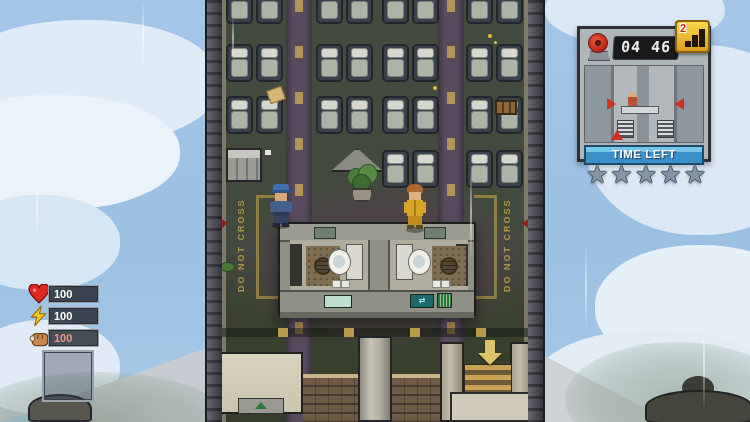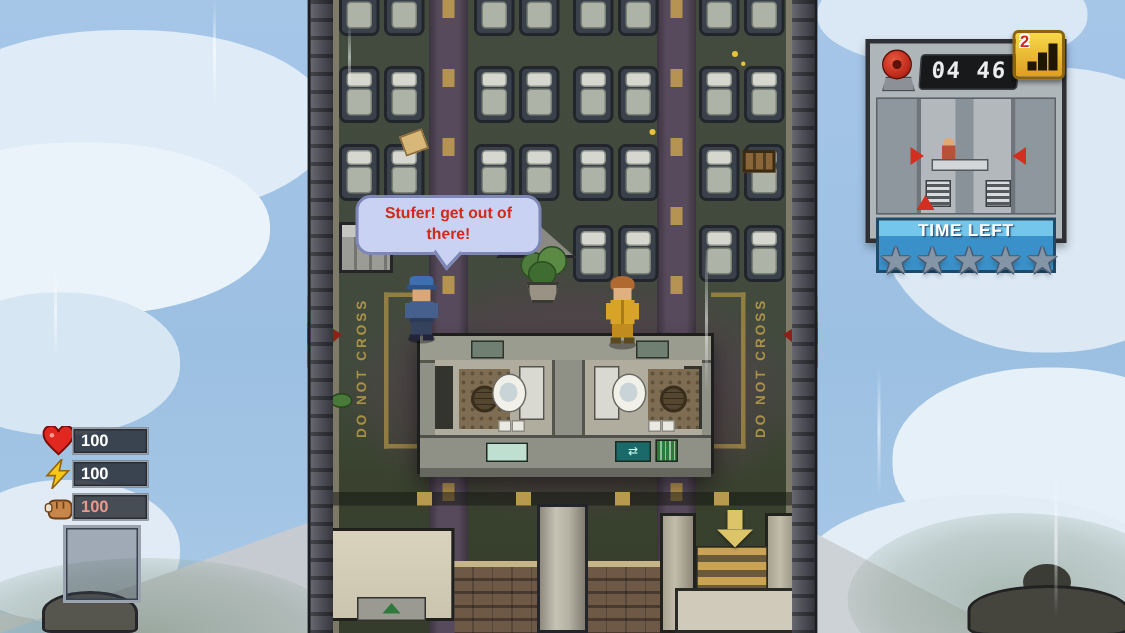--- a/index.html
+++ b/index.html
@@ -150,21 +150,21 @@
   .mm-hall{position:absolute;left:26px;top:0;width:66px;height:76px;background:#b2b8bc;border-left:3px solid #6e767c;border-right:3px solid #6e767c;box-sizing:border-box;}
   .mm-lane{position:absolute;left:52px;top:0;width:12px;height:76px;background:#899298;}
   .mm-bench{position:absolute;left:36px;top:40px;width:36px;height:6px;background:#d2d6d8;border:1px solid #55595c;}
   .mm-grill{position:absolute;width:15px;height:16px;background:repeating-linear-gradient(180deg,#d8dcde 0 2px,#55595c 2px 4px);border:1px solid #3c4044;}
   .mm-fig-head{position:absolute;left:44px;top:26px;width:7px;height:6px;background:#e0a876;border-radius:50%;}
   .mm-fig-body{position:absolute;left:43px;top:31px;width:9px;height:9px;background:#b8503a;}
   .mm-arrow{position:absolute;width:0;height:0;}
   .mm-ar-r{left:22px;top:32px;border-top:6px solid transparent;border-bottom:6px solid transparent;border-left:9px solid #d22f20;}
   .mm-ar-l{left:90px;top:32px;border-top:6px solid transparent;border-bottom:6px solid transparent;border-right:9px solid #d22f20;}
   .mm-ar-u{left:26px;top:64px;border-left:6px solid transparent;border-right:6px solid transparent;border-bottom:10px solid #d22f20;}
-  .tbanner{position:absolute;left:4px;top:116px;width:120px;height:37px;background:linear-gradient(180deg,#74c6ea 0 32%,#3a90c8 32%);
+  .tbanner{position:absolute;left:4px;top:116px;width:120px;height:20px;background:linear-gradient(180deg,#74c6ea 0 32%,#3a90c8 32%);
     border:2px solid #1e4a68;box-sizing:border-box;color:#fff;font-size:11.5px;font-weight:bold;text-align:center;line-height:15px;
     letter-spacing:.5px;text-shadow:1px 1px 1px rgba(0,0,30,.6);}
   .stars{position:absolute;left:578px;top:160px;width:136px;text-align:center;}
   .star{display:inline-block;font-size:25px;line-height:28px;color:#8495a8;margin:0 1px;
     text-shadow:0 1px 0 #4a5a6e,0 -1px 0 #4a5a6e,1px 0 0 #4a5a6e,-1px 0 0 #4a5a6e,0 3px 3px rgba(0,0,0,.25);}
 </style>
 </head>
 <body>
 
 <div class="stage">
@@ -342,24 +342,20 @@
       <div class="finL"></div>
         <div class="finR"></div>
         <div class="tail"></div>
         <div class="tail2"></div>
     </div>
 
     <div class="wall wall-left"></div>
     <div class="wall wall-right"></div>
   </div>
 
-  <div class="bubble">
-    <span>Stufer! get out of there!</span>
-    <div class="tailpiece"></div>
-  </div>
 
   <div id="rain-layer" style="position:absolute;left:0;top:0;width:750px;height:422px;pointer-events:none;">
       <div class="rain" style="left: 142px; top: 0px; height: 70px;"></div>
       <div class="rain" style="left: 470px; top: 165px; height: 95px;"></div>
       <div class="rain" style="left: 585px; top: 245px; height: 85px;"></div>
       <div class="rain" style="left: 660px; top: 85px; height: 70px;"></div>
       <div class="rain" style="left: 703px; top: 315px; height: 95px;"></div>
       <div class="rain" style="left: 36px; top: 178px; height: 60px;"></div>
       <div class="rain" style="left: 232px; top: 16px; height: 44px;"></div>
     </div>

